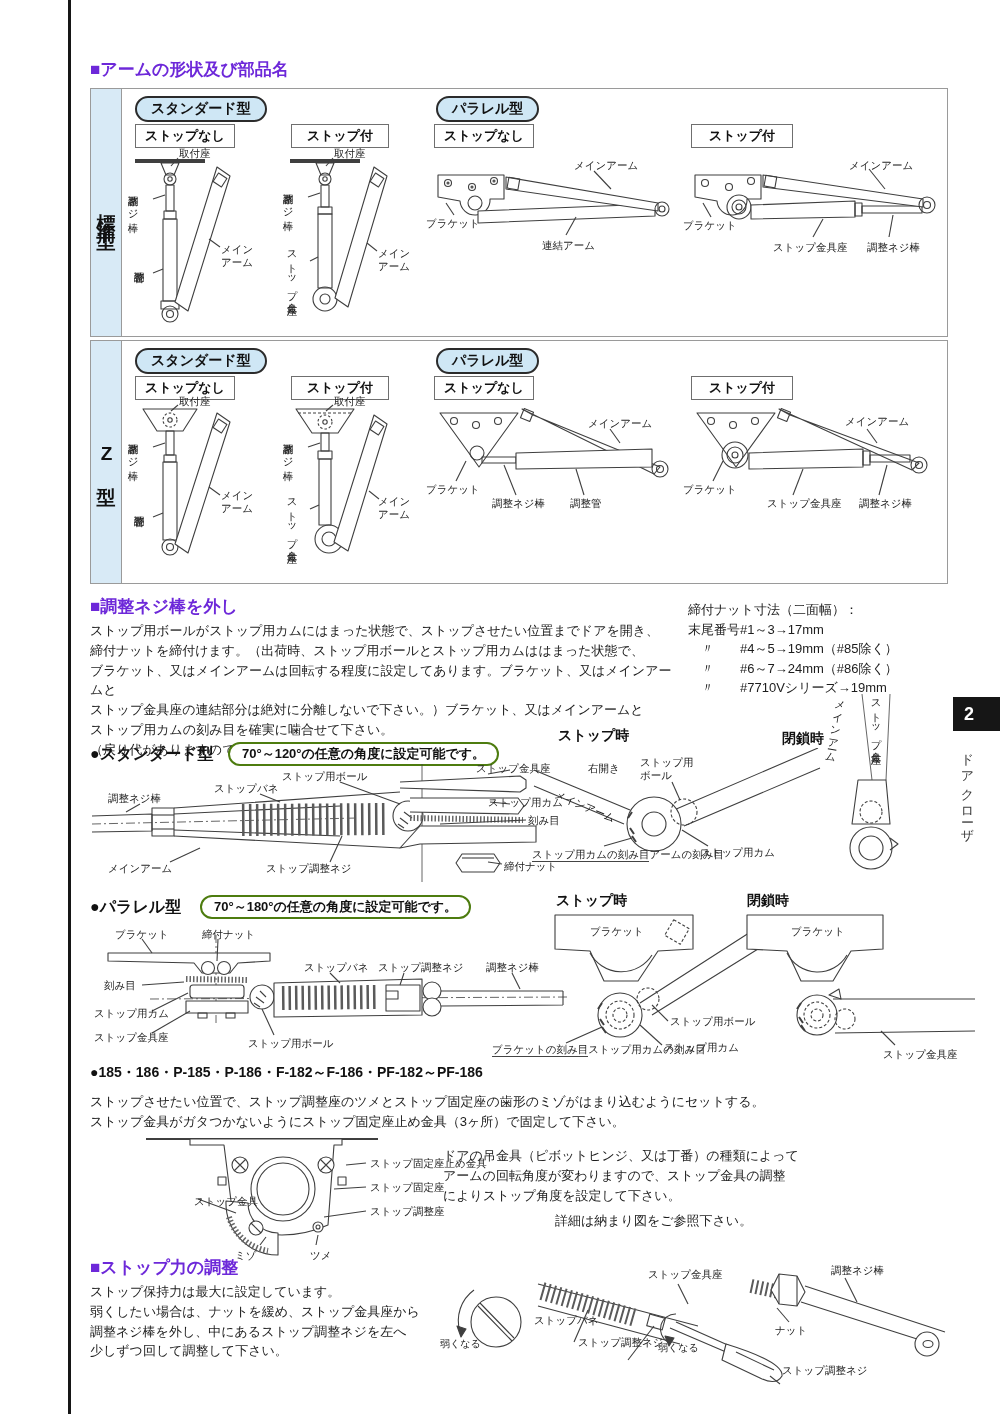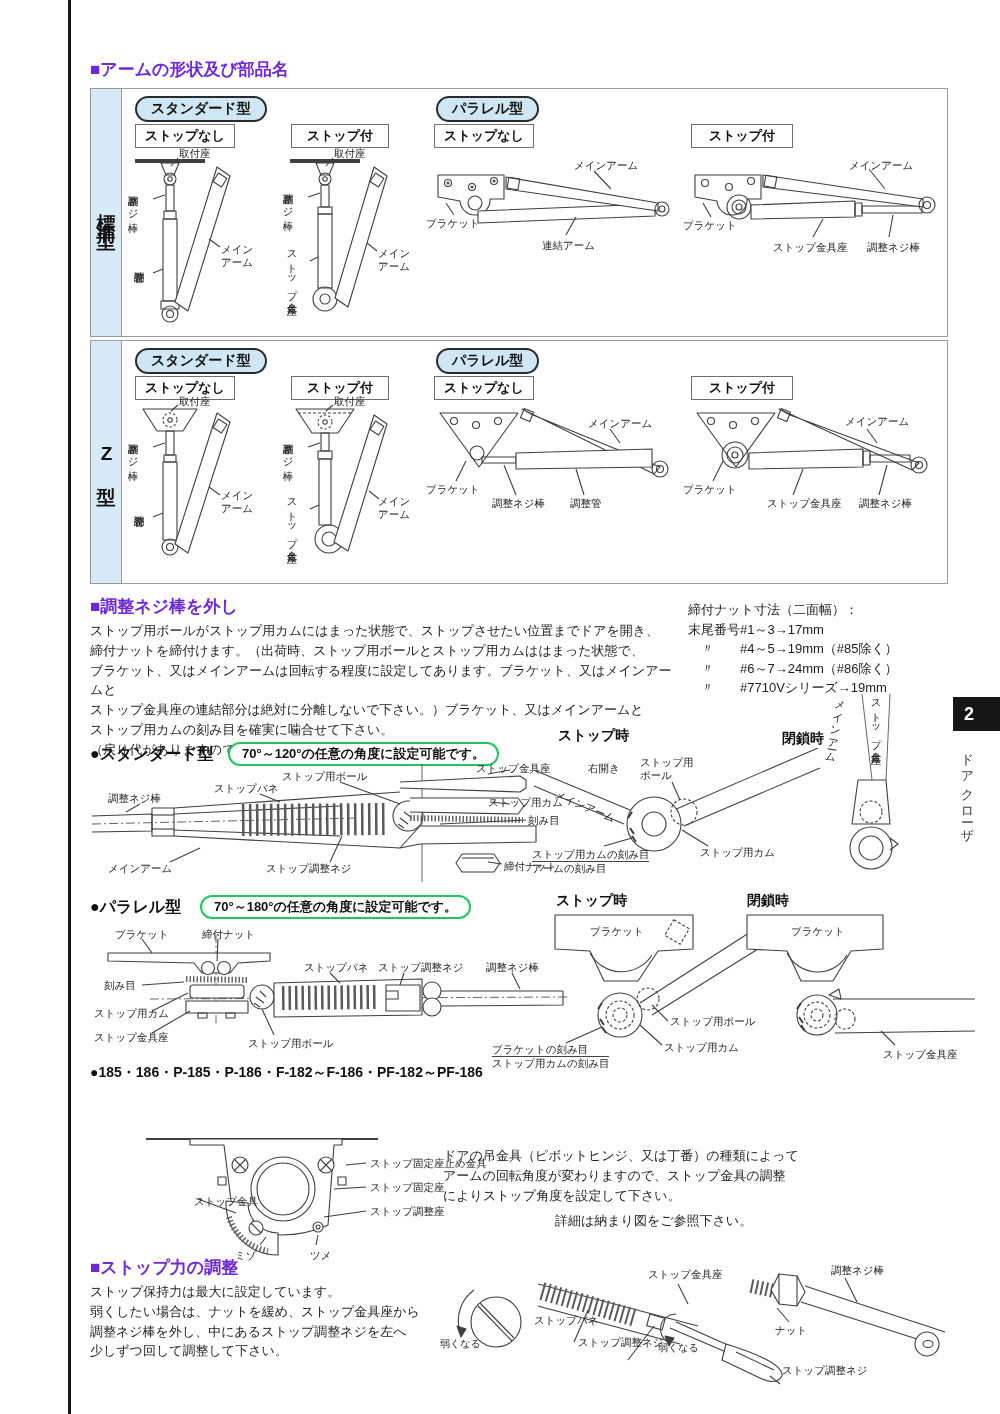--- a/index.html
+++ b/index.html
@@ -12,28 +12,28 @@
   .body-text{position:absolute;font-size:13px;line-height:1.52;color:#1c1c1c;white-space:pre-line;}
   .note-line{font-size:13px;line-height:1.5;color:#1c1c1c;white-space:nowrap;}
   .typebox{position:absolute;border:1px solid #9a9a9a;background:#fff;}
   .typestrip{position:absolute;left:0;top:0;bottom:0;width:30px;background:#d8eaf6;border-right:1px solid #9a9a9a;
              display:flex;align-items:center;justify-content:center;}
   .vstrip{writing-mode:vertical-rl;text-orientation:upright;font-size:19px;font-weight:bold;letter-spacing:9px;color:#111;}
   .pill{position:absolute;background:#cfe7f5;border:2px solid #2b2b2b;border-radius:14px;
         font-size:14px;font-weight:bold;color:#111;padding:2px 14px;white-space:nowrap;}
   .tag{position:absolute;background:#fff;border:1px solid #6f6f6f;font-size:13px;font-weight:bold;color:#111;
        text-align:center;padding:2px 0;white-space:nowrap;}
-  .range-pill{position:absolute;background:#fff;border:2px solid #22c55e;border-radius:13px;
+  .range-pill{position:absolute;background:#fff;border:2px solid #4d7c0f;border-radius:13px;
         font-size:13px;font-weight:bold;color:#111;padding:1px 12px;white-space:nowrap;}
   .diag{position:absolute;}
   .lbl{position:absolute;font-size:10.5px;line-height:1.2;color:#222;white-space:nowrap;}
   .pre{white-space:pre-line;}
   .vlbl{writing-mode:vertical-rl;text-orientation:upright;letter-spacing:1px;}
   .dhead{position:absolute;font-size:14px;font-weight:bold;color:#111;white-space:nowrap;}
-  .stack{position:absolute;display:inline-flex;flex-direction:column;font-size:10.5px;line-height:1.25;color:#222;white-space:nowrap;}
+  .stack{position:absolute;display:inline-flex;flex-direction:row;font-size:10.5px;line-height:1.25;color:#222;white-space:nowrap;}
   .stack span:first-child{border-bottom:1px solid #444;}
   .side-tab{position:absolute;left:953px;top:697px;width:47px;height:34px;background:#161616;color:#fff;
         font-size:18px;font-weight:bold;line-height:34px;padding-left:11px;box-sizing:border-box;}
   .side-vert{position:absolute;left:958px;top:744px;writing-mode:vertical-rl;text-orientation:upright;
         font-size:13px;color:#3a3a3a;letter-spacing:3px;}
   svg.art{position:absolute;left:0;top:0;stroke:#3f3f3f;fill:none;stroke-width:1.1;stroke-linejoin:round;}
 </style>
 </head>
 <body>
 
@@ -447,20 +447,22 @@
       <circle cx="110" cy="116" r="10" stroke-dasharray="3,2"></circle>
       <path d="M98,96 L240,96 M100,130 L240,128"></path>
       <path d="M94,92 L104,86 L106,96 Z" fill="#fff"></path>
       <line x1="160" y1="142" x2="146" y2="128"></line>
     </svg>
     <span class="lbl" style="left:56px;top:22px;">ブラケット</span>
     <span class="lbl" style="left:148px;top:145px;">ストップ金具座</span>
   </div>
 
   <div class="bullet-h" style="left:90px;top:1064px;font-size:14px;">●185・186・P-185・P-186・F-182～F-186・PF-182～PF-186</div>
+  <div class="body-text" style="left:90px;top:1092px;width:720px;">ストップさせたい位置で、ストップ調整座のツメとストップ固定座の歯形のミゾがはまり込むようにセットする。
+ストップ金具がガタつかないようにストップ固定座止め金具（3ヶ所）で固定して下さい。</div>
 
   <div class="diag" style="left:128px;top:1133px;width:360px;height:130px;">
     <svg class="art" width="360" height="130" viewBox="0 0 360 130">
       <line x1="18" y1="6" x2="250" y2="6" stroke-width="2"></line>
       <path d="M62,6 L214,6 L214,12 L206,12 L200,92 Q155,112 106,92 L96,12 L62,12 Z" fill="#fff"></path>
       <circle cx="155" cy="56" r="32"></circle>
         <circle cx="155" cy="56" r="26"></circle>
       <circle cx="112" cy="32" r="8" fill="#fff"></circle>
         <path d="M106,26 L118,38 M106,38 L118,26"></path>
       <circle cx="198" cy="32" r="8" fill="#fff"></circle>

